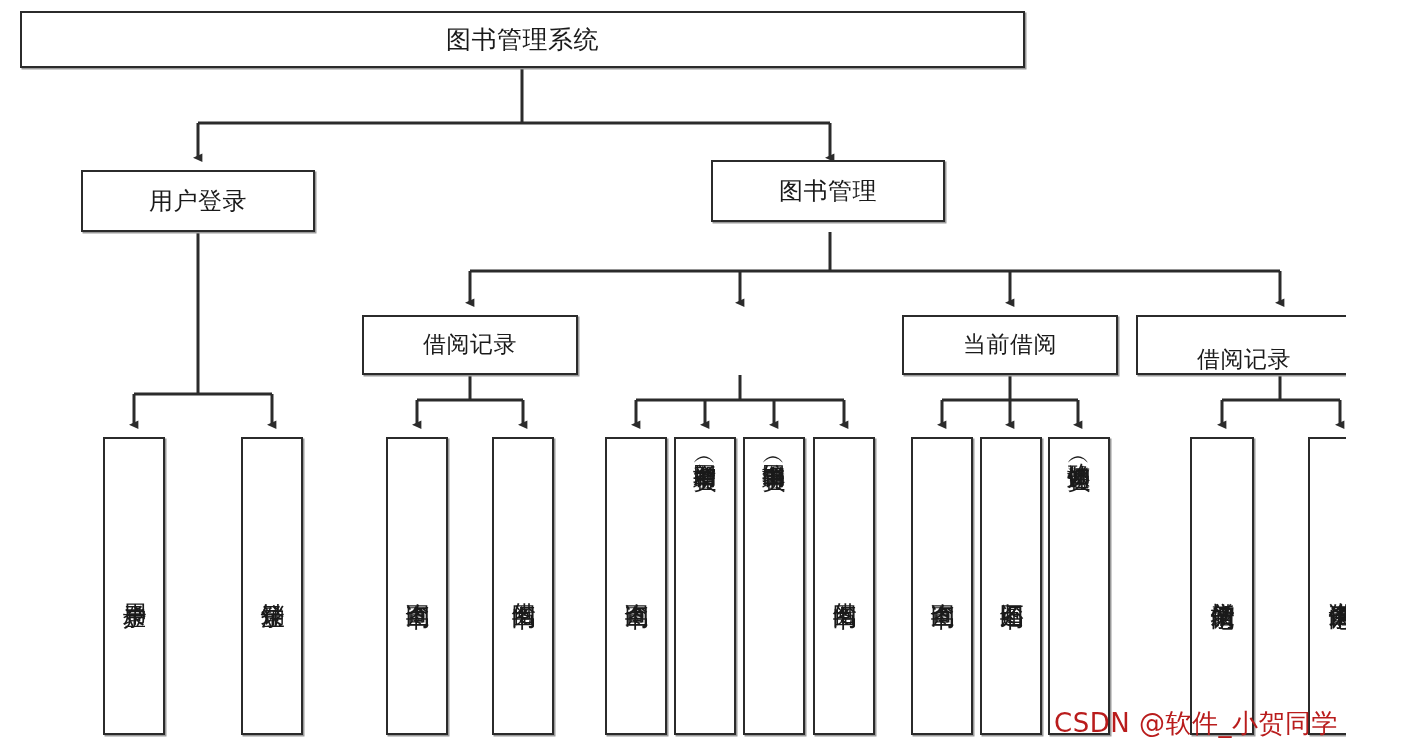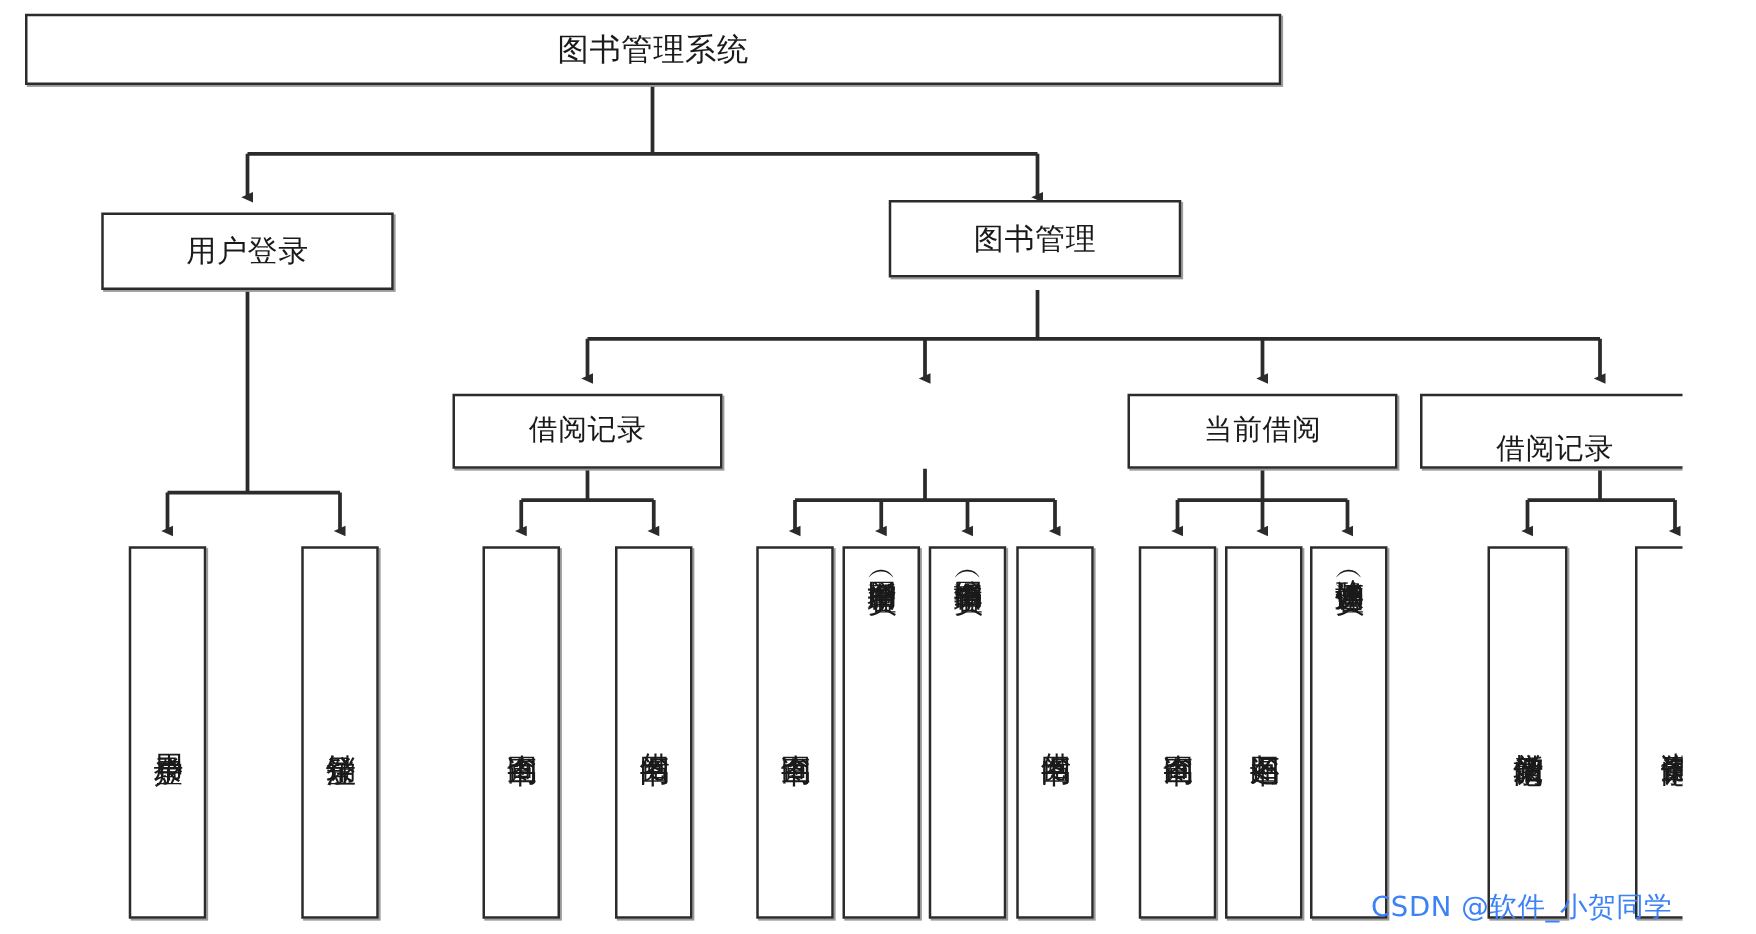--- a/index.html
+++ b/index.html
@@ -61,22 +61,22 @@
     letter-spacing: 1px;
     white-space: pre-wrap;
   }
   .node.leaf.tall .label {
     font-size: 23px;
   }
   #watermark {
     position: absolute;
     right: 8px;
     bottom: 6px;
-    font-size: 22px;
-    color: #3b82f6;
+    font-size: 26px;
+    color: #b91c1c;
     letter-spacing: 0.5px;
     z-index: 5;
     white-space: nowrap;
   }
 </style>
 </head>
 <body>
 
 <div id="canvas">
 

